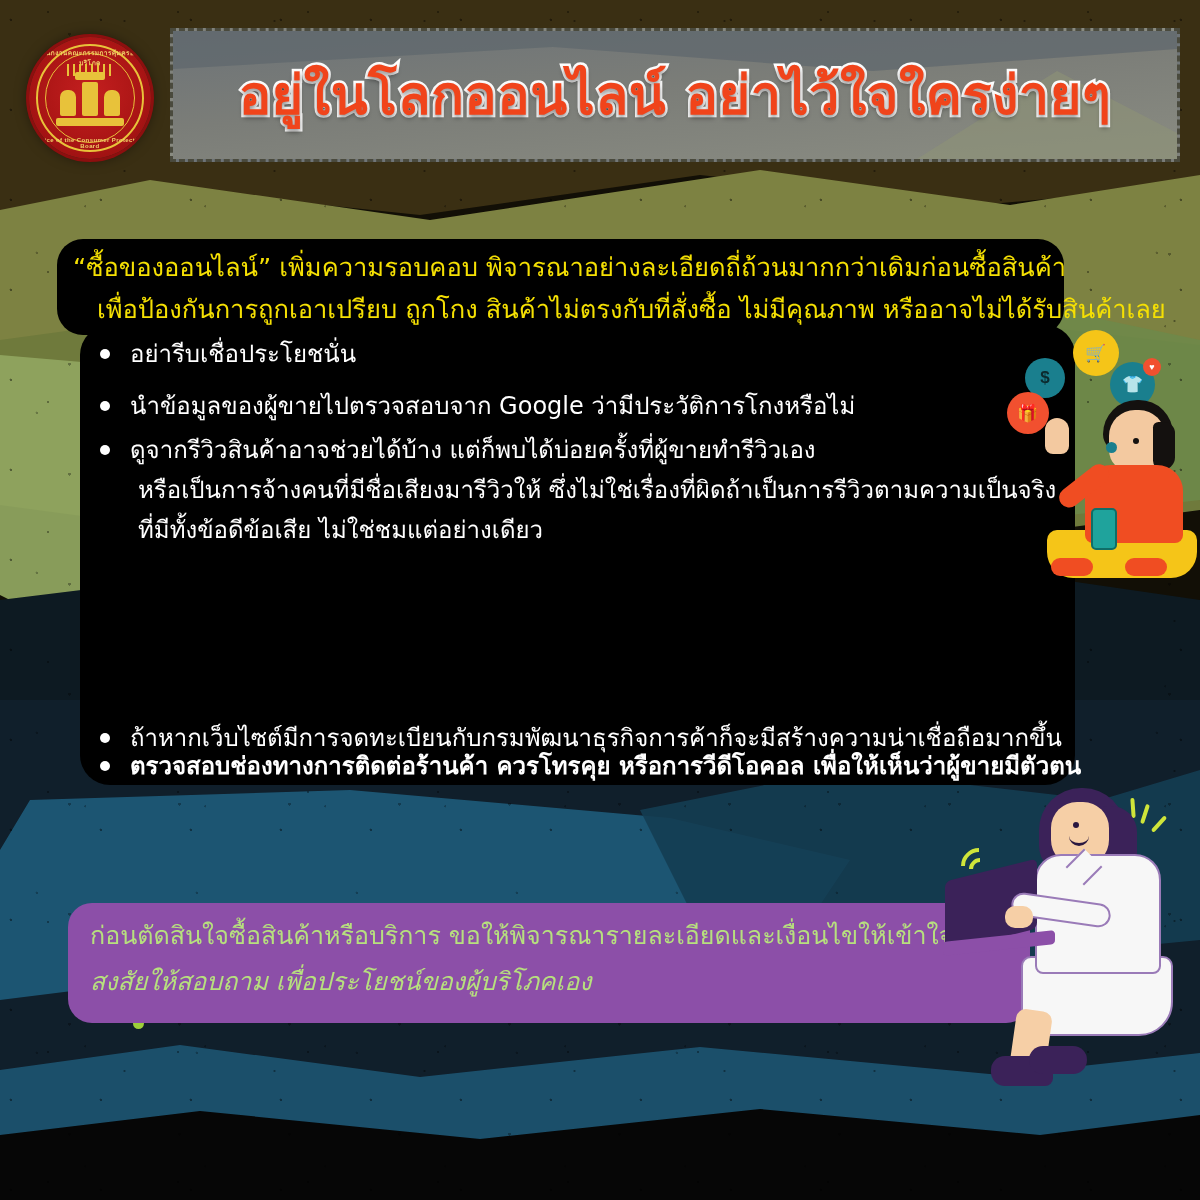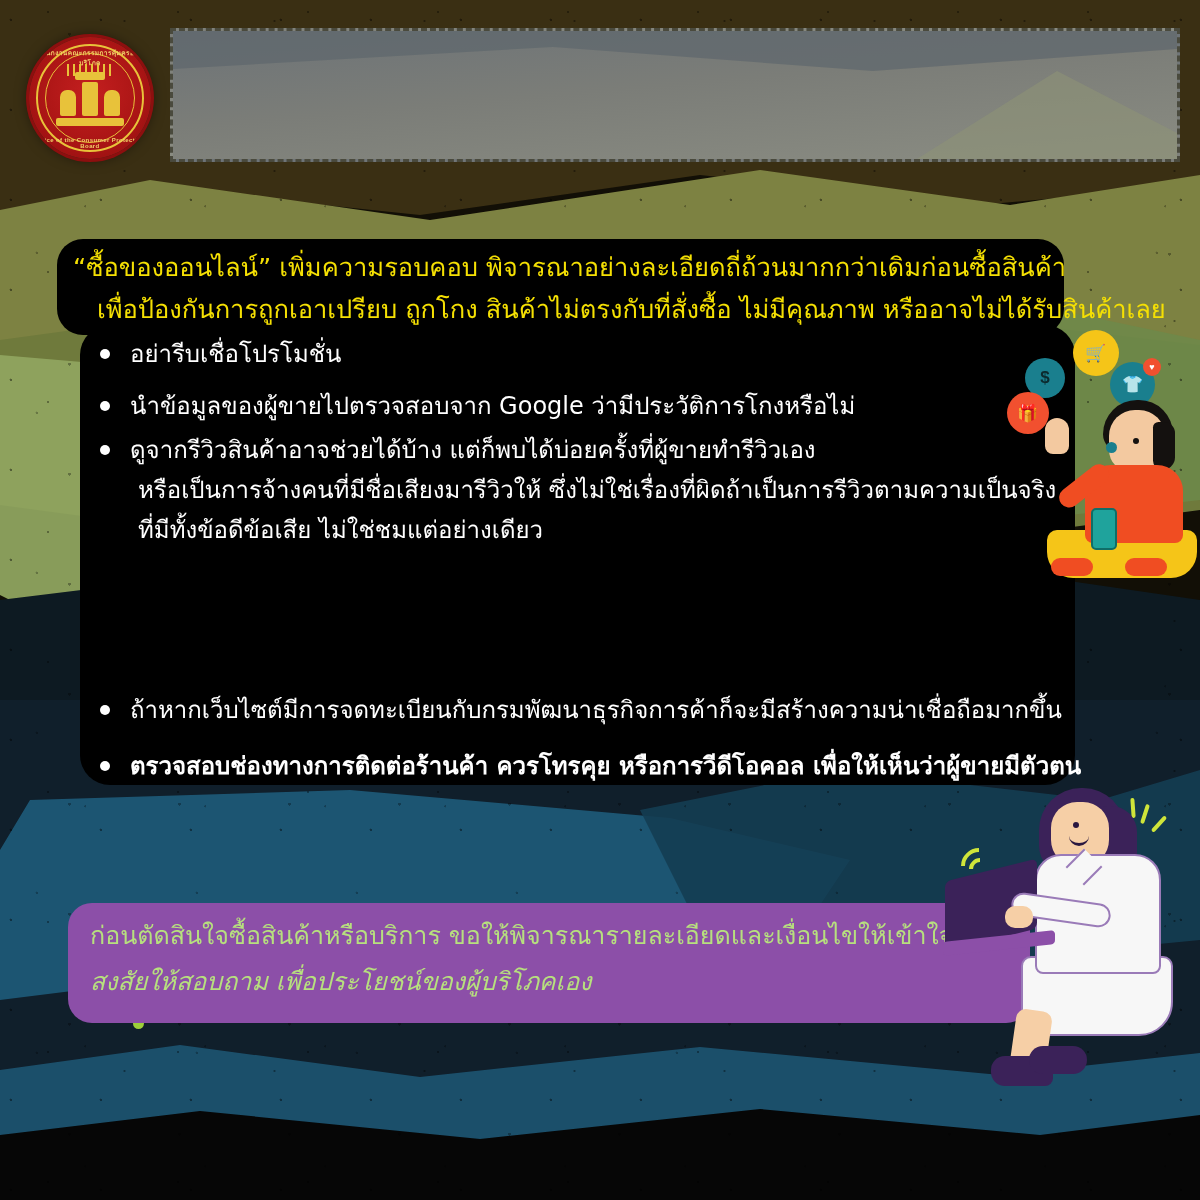--- a/index.html
+++ b/index.html
@@ -175,21 +175,21 @@
   .bullet .dot{
     position:absolute;left:-30px;top:15px;width:10px;height:10px;border-radius:50%;background:#fff;
   }
   .bullet .sub{display:block;padding-left:8px;}
 
   #b1{left:130px;top:334px;}
   #b2{left:130px;top:386px;}
   #b3{left:130px;top:430px;}
   #b4{left:130px;top:560px;}
   #b5{left:130px;top:608px;}
-  #b6{left:130px;top:690px;}
+  #b6{left:130px;top:718px;}
   #b7{left:130px;top:746px;font-weight:bold;}
 
   
   #purple-box{
     position:absolute;left:68px;top:903px;width:962px;height:120px;
     background:#8c4fa8;border-radius:24px;
   }
   #purple-box .pline{
     position:absolute;left:22px;color:#b7e07e;font-size:25px;line-height:34px;
     font-family:"DejaVu Sans","Liberation Sans",sans-serif;white-space:nowrap;
@@ -263,20 +263,21 @@
   <div class="bg-teal-brush"></div>
   <div class="bg-teal-brush2"></div>
   <div class="bg-blue-splash"></div>
   <div class="bg-footer-black"></div>
   <div class="grunge-dots"></div>
   <div class="green-dot"></div>
 
   <div class="header-banner">
     <div class="mtn2"></div>
     <div class="mtn"></div>
+    <div class="poster-title">อยู่ในโลกออนไลน์ อย่าไว้ใจใครง่ายๆ</div>
   </div>
 
   <div class="seal">
     <div class="ring"></div>
     <div class="ring2"></div>
     <div class="th-top">สำนักงานคณะกรรมการคุ้มครองผู้บริโภค</div>
     <div class="en-bot">Office of the Consumer Protection Board</div>
     <div class="emblem">
       <div class="ray"></div>
       <div class="cap"></div>
@@ -289,21 +290,21 @@
 
   <div id="lead-card" class="card">
     <div class="line l2">เพื่อป้องกันการถูกเอาเปรียบ ถูกโกง สินค้าไม่ตรงกับที่สั่งซื้อ ไม่มีคุณภาพ หรืออาจไม่ได้รับสินค้าเลย</div>
     <div class="line l1">“ซื้อของออนไลน์” เพิ่มความรอบคอบ พิจารณาอย่างละเอียดถี่ถ้วนมากกว่าเดิมก่อนซื้อสินค้า</div>
   </div>
 
   <div id="bullets-card" class="card"></div>
 
   <div id="b1" class="bullet">
     <span class="dot"></span>
-    <span>อย่ารีบเชื่อโปรโมชั่น</span>
+    <span>อย่ารีบเชื่อประโยชนั่น</span>
   </div>
 
   <div id="b2" class="bullet">
     <span class="dot"></span>
     <span>นำข้อมูลของผู้ขายไปตรวจสอบจาก Google ว่ามีประวัติการโกงหรือไม่</span>
   </div>
 
   <div id="b3" class="bullet">
     <span class="dot"></span>
     <span>ดูจากรีวิวสินค้าอาจช่วยได้บ้าง แต่ก็พบได้บ่อยครั้งที่ผู้ขายทำรีวิวเอง</span>

